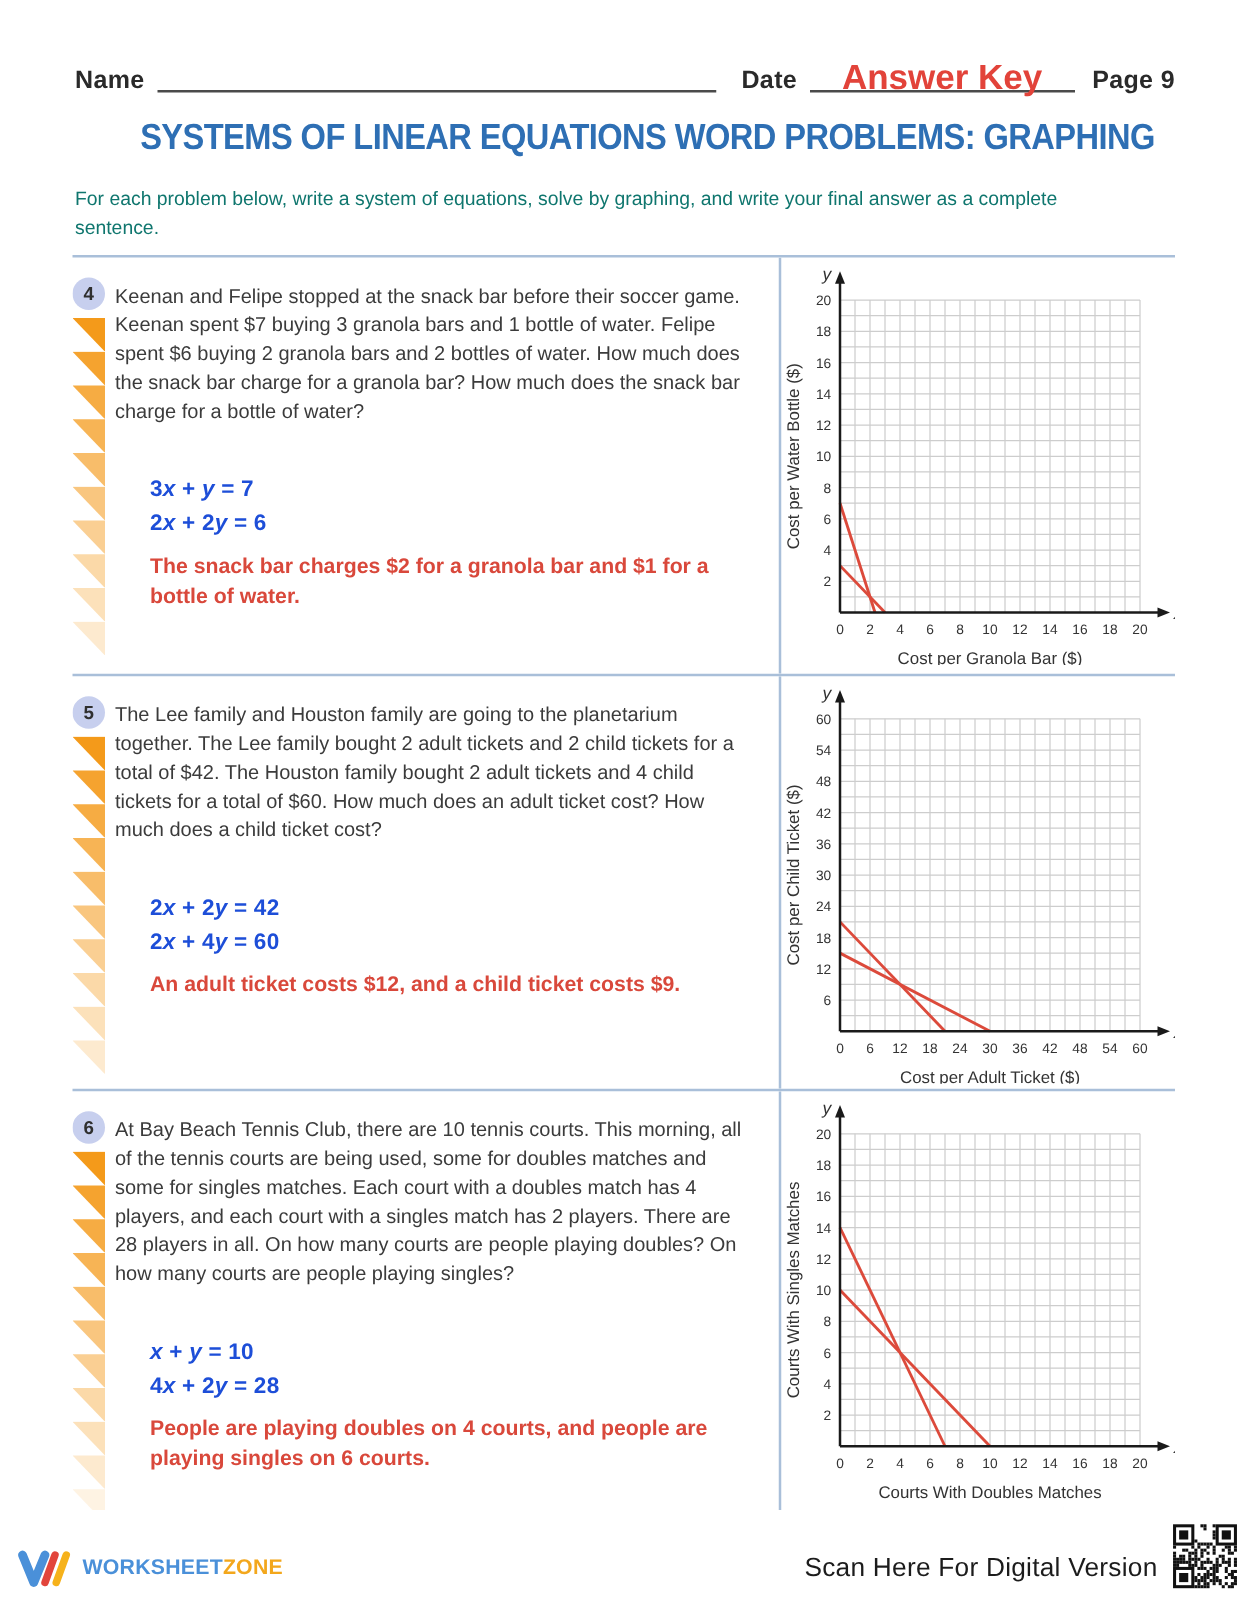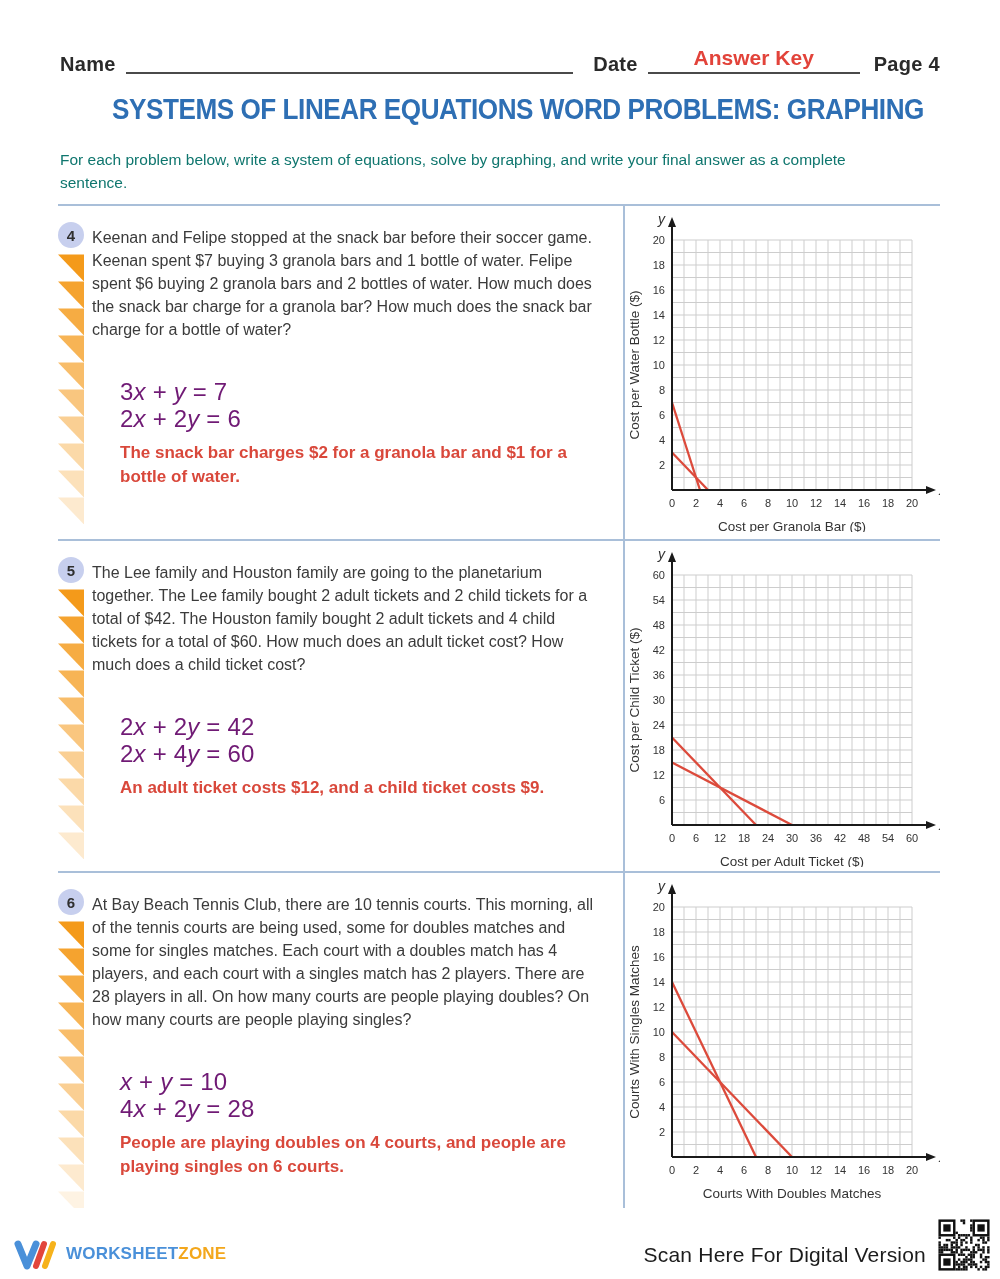--- a/index.html
+++ b/index.html
@@ -3,40 +3,40 @@
 <meta charset="utf-8">
 <style>
   html,body{margin:0;padding:0;background:#fff;}
   .page{position:relative;width:1000px;height:1279px;background:#fff;overflow:hidden;
         font-family:"Liberation Sans",sans-serif;color:#3b3b3b;border-radius:31px;}
   
   .header-row{display:flex;align-items:flex-end;margin:46px 60px 0 60px;}
   .hdr-label{font-size:20px;color:#2a2a2a;font-weight:bold;letter-spacing:.3px;white-space:nowrap;}
   .name-line{flex:1;border-bottom:2px solid #4a4a4a;height:26px;margin:0 20px 2px 10px;}
   .date-line{width:212px;border-bottom:2px solid #4a4a4a;text-align:center;margin:0 14px 2px 10px;height:26px;}
-  .answer-key{color:#e2433a;font-weight:bold;font-size:21px;}
+  .answer-key{color:#e2433a;font-weight:bold;font-size:28px;}
   .page-title{text-align:center;margin-top:14px;padding-left:36px;}
   .page-title span{display:inline-block;font-size:29px;font-weight:bold;color:#2e6fb4;
         letter-spacing:-.5px;transform:scaleX(.9);transform-origin:center;white-space:nowrap;}
   .instructions{margin:14px 60px 0 60px;max-width:790px;font-size:15.5px;line-height:23px;color:#0f766e;}
   
   main{margin:10px 60px 0 58px;}
   .prob{display:flex;border-top:2px solid #a9bfd9;overflow:hidden;}
   .prob-left{width:565px;position:relative;box-sizing:border-box;padding:20px 28px 0 34px;}
   .prob-right{width:317px;box-sizing:border-box;border-left:2px solid #a9bfd9;}
   .h333{height:333px}.h330{height:330px}.h335{height:335px}
   .badge{position:absolute;left:0;top:16px;width:26px;height:26px;border-radius:50%;
         background:#c7cfee;color:#2f2f2f;font-size:15px;font-weight:bold;
         display:flex;align-items:center;justify-content:center;}
   .triangles{position:absolute;left:0;top:48px;width:26px;}
   .triangles i{display:block;width:26px;height:27px;background:#f49a1a;
         clip-path:polygon(0 0,100% 0,100% 100%);}
   .ptext{margin:0;font-size:16px;line-height:23px;color:#3b3b3b;}
   .eqs{margin:37px 0 0 28px;}
-  .eq{margin:0;font-size:24px;line-height:27px;color:#701a75;font-weight:normal;letter-spacing:.2px;}
+  .eq{margin:0;font-size:18px;line-height:27px;color:#1d4ed8;font-weight:bold;letter-spacing:.2px;}
   .eq i{font-style:italic;}
   .answer{margin:9px 6px 0 28px;font-size:17px;line-height:24px;color:#d9483b;font-weight:bold;}
   
   .graph{display:block;margin:4px 0 0 0;}
   .graph text{fill:#333;font-family:"Liberation Sans",sans-serif;}
   
   footer{position:absolute;left:0;right:0;bottom:0;height:80px;}
   .brand{position:absolute;left:14px;bottom:8px;display:flex;align-items:center;}
   .brand-text{font-size:17px;font-weight:bold;letter-spacing:.2px;margin-left:8px;}
   .brand-text .w1{color:#4a90d9;}
@@ -47,21 +47,21 @@
 </head>
 <body>
 
 <div class="page">
 
   <div class="header-row">
     <span class="hdr-label">Name</span>
     <span class="name-line"></span>
     <span class="hdr-label">Date</span>
     <span class="date-line"><span class="answer-key">Answer Key</span></span>
-    <span class="hdr-label">Page 4</span>
+    <span class="hdr-label">Page 9</span>
   </div>
 
   <h1 class="page-title"><span>SYSTEMS OF LINEAR EQUATIONS WORD PROBLEMS: GRAPHING</span></h1>
 
   <p class="instructions">For each problem below, write a system of equations, solve by graphing, and write your final answer as a complete sentence.</p>
 
   <main>
 
     <section class="prob h333">
       <div class="prob-left">

